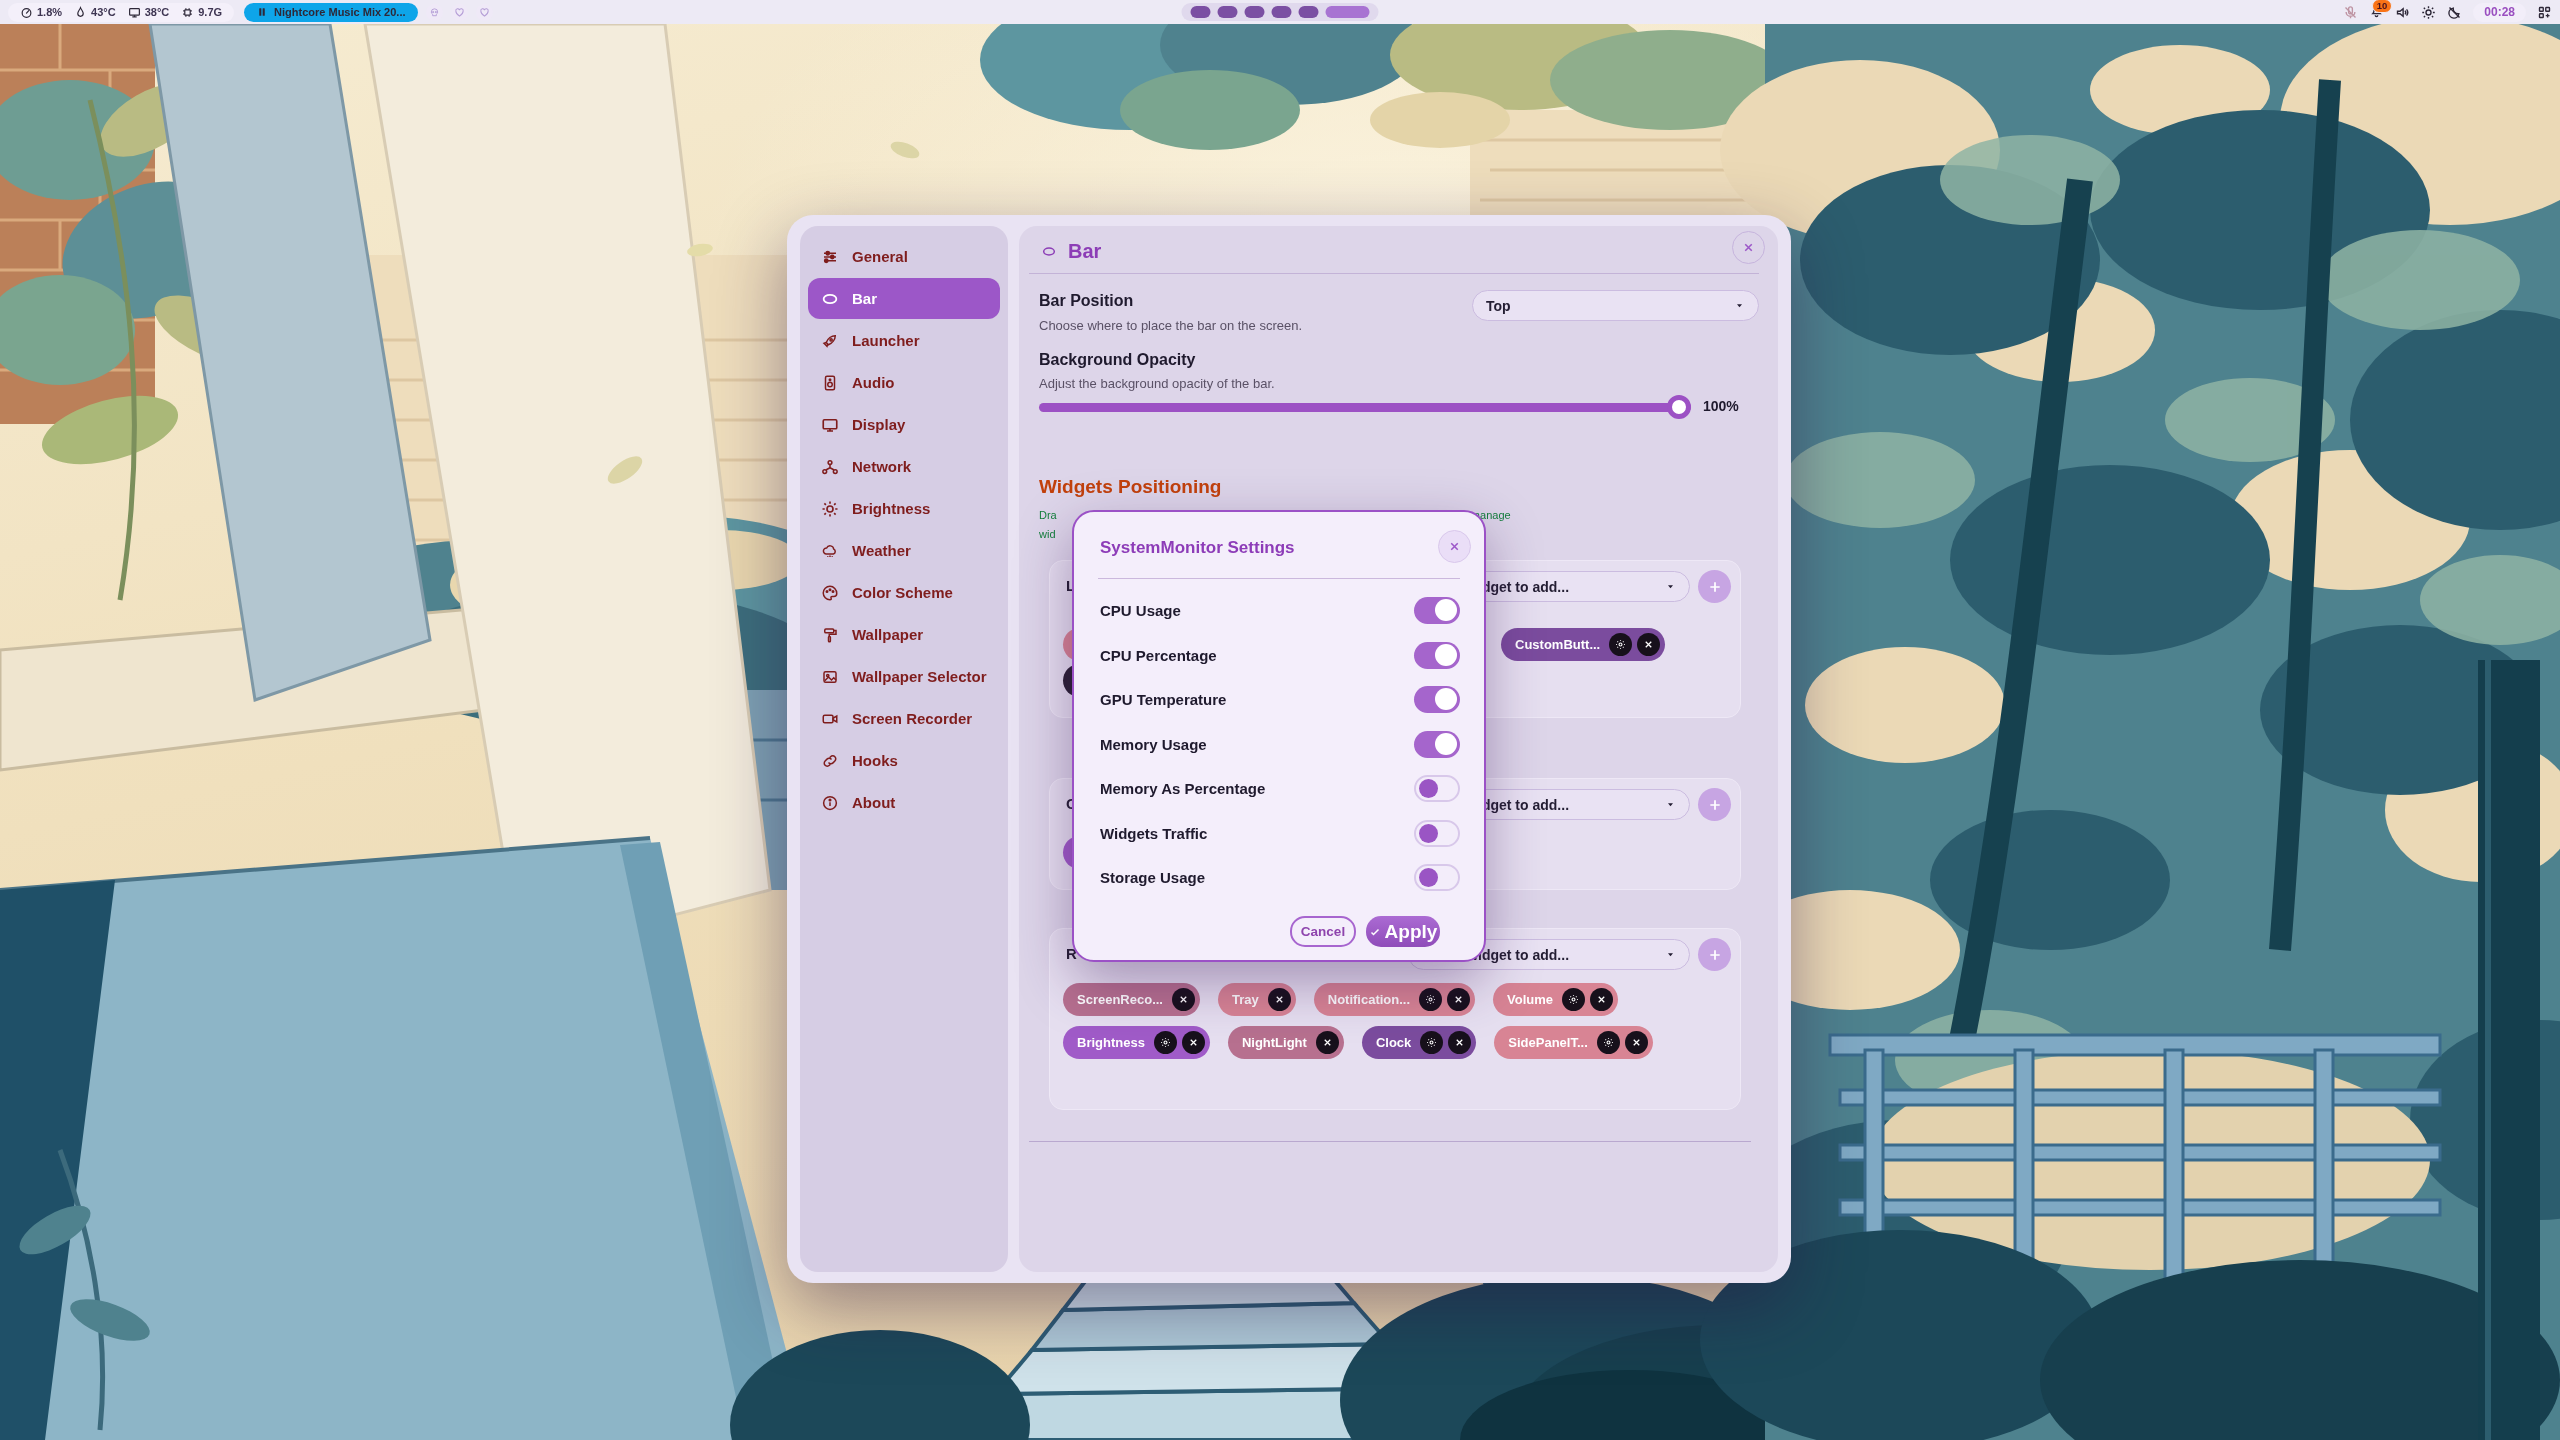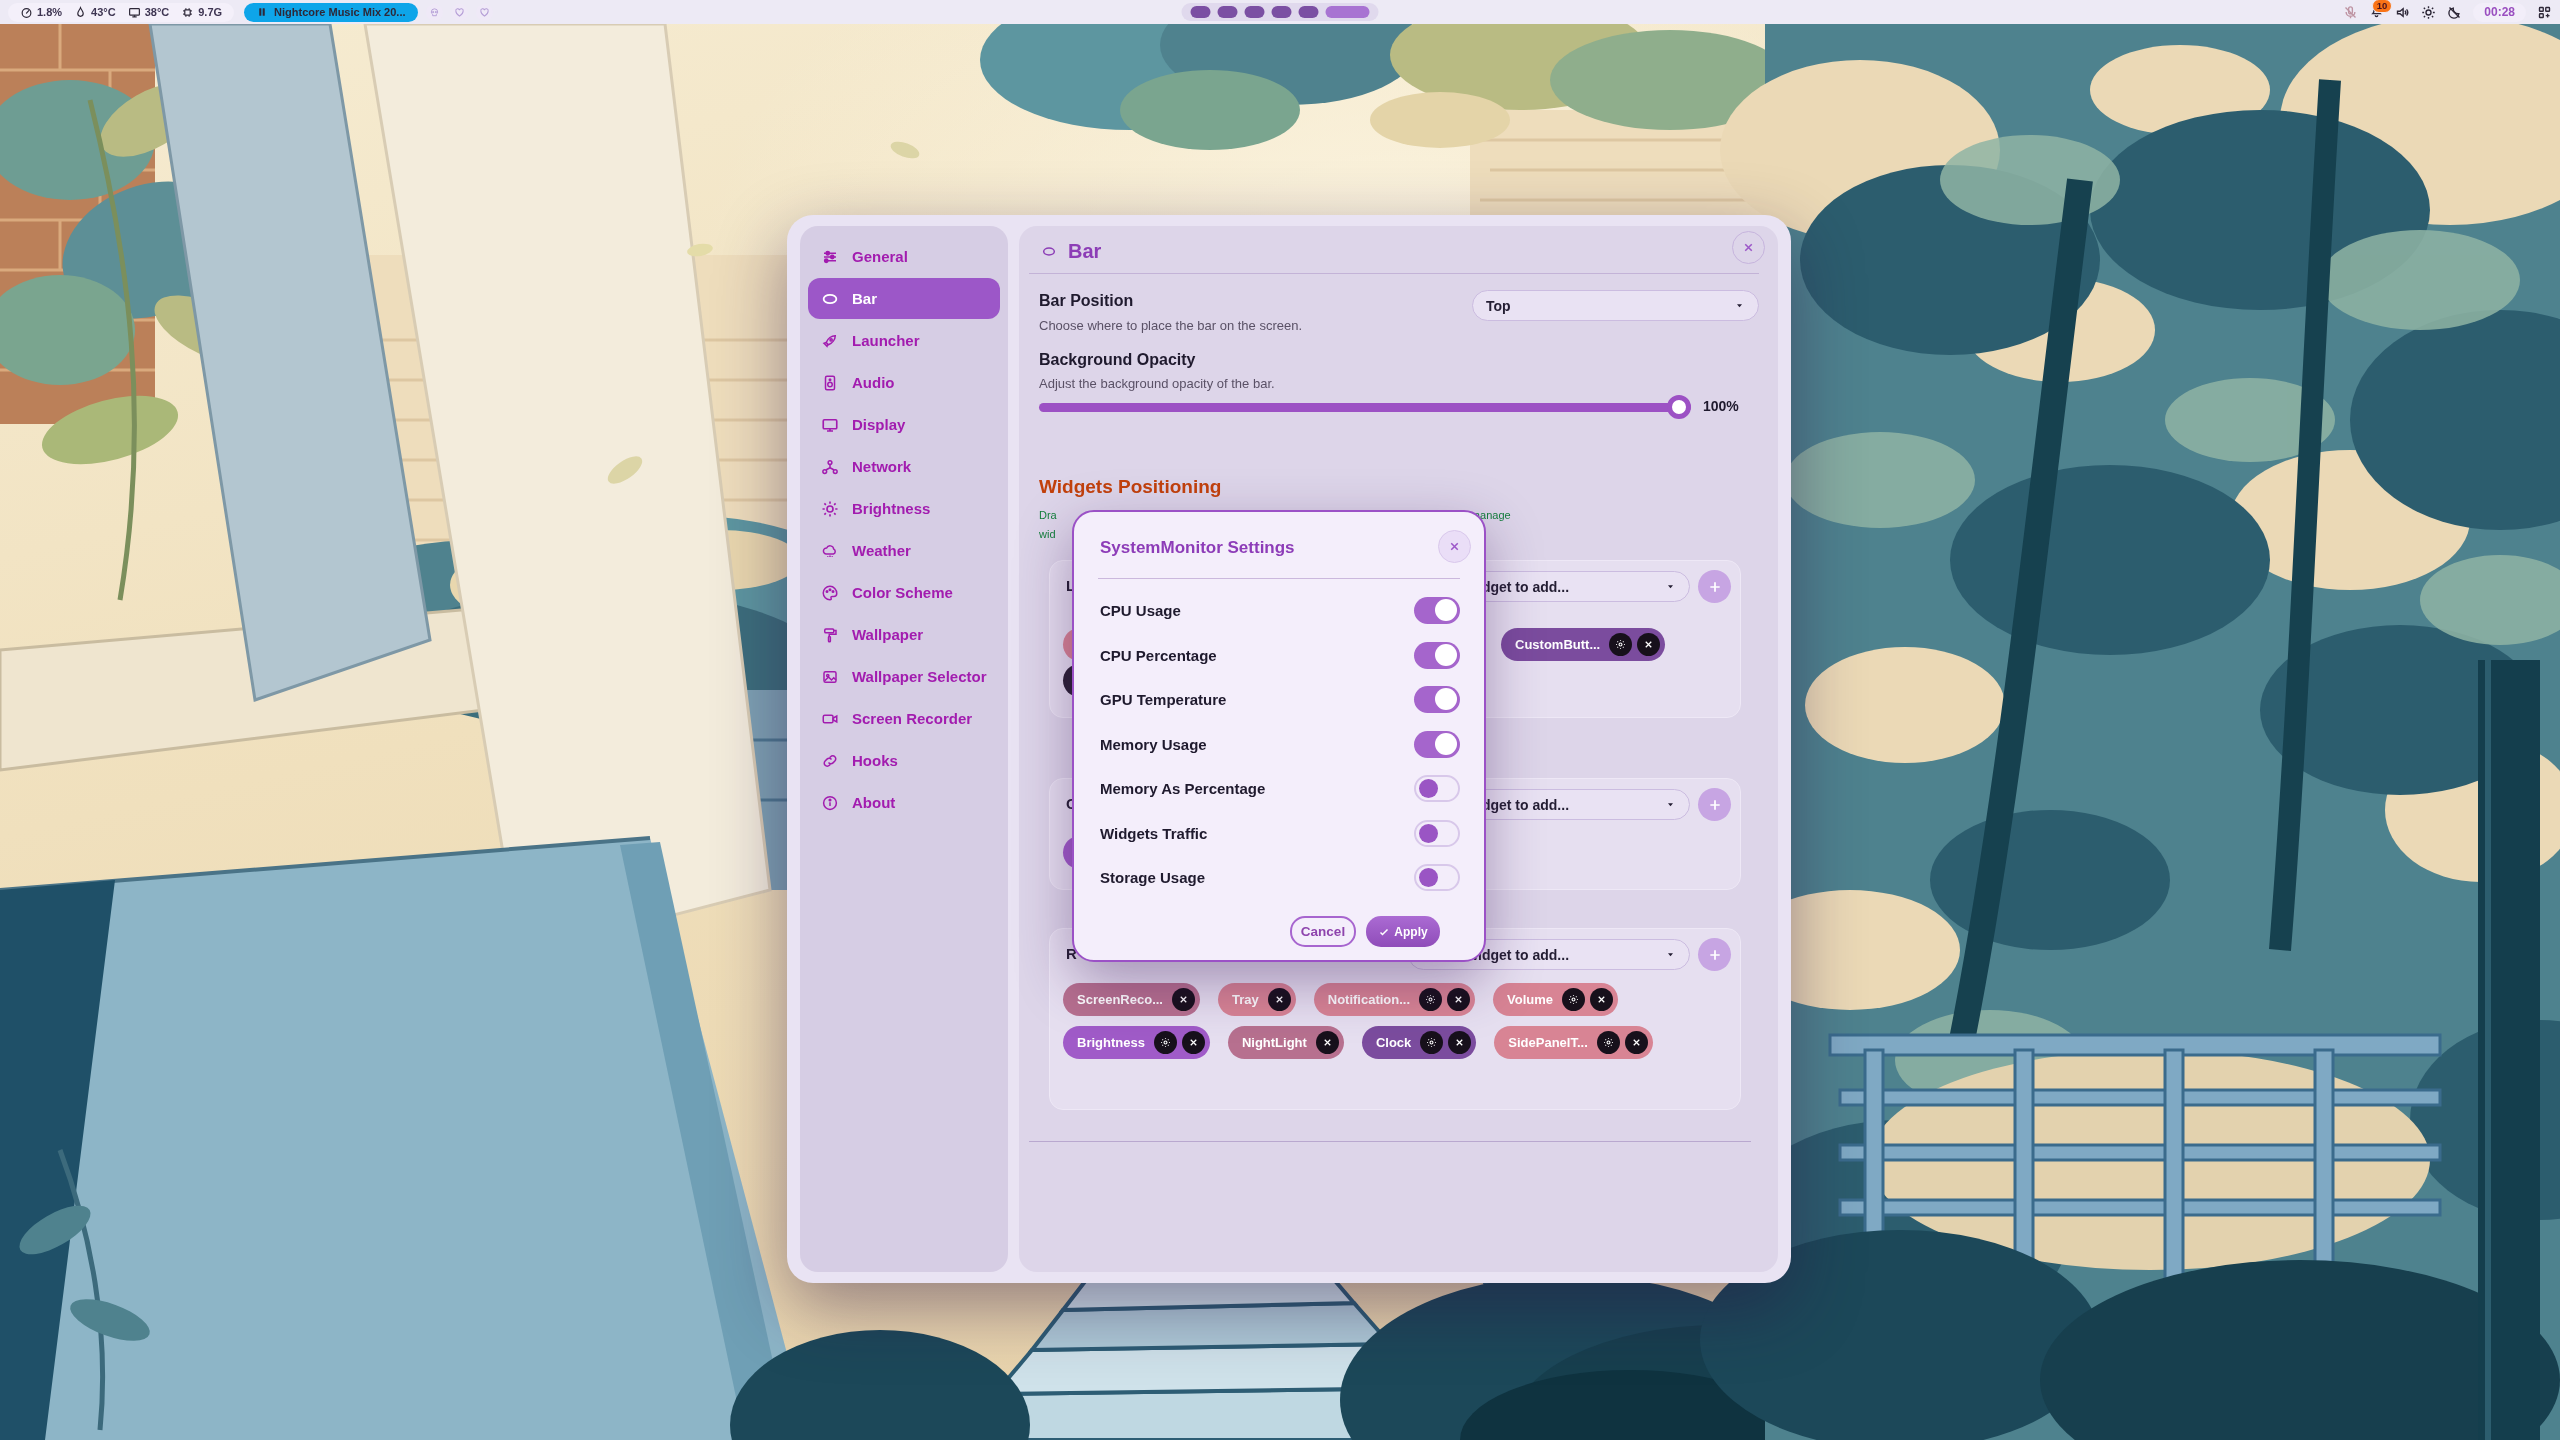--- a/index.html
+++ b/index.html
@@ -34,21 +34,21 @@
   .i15{width:15px;height:15px}.i16{width:16px;height:16px}.i18{width:18px;height:18px}
   .icn{display:inline-flex;flex:none}
   .icn svg{width:100%;height:100%;display:block}
 
   
   .window{position:absolute;left:787px;top:215px;width:1004px;height:1068px;background:#e9e3f3;
     border-radius:26px;box-shadow:0 24px 70px rgba(40,18,64,.45);z-index:10}
   .sidebar{position:absolute;left:13px;top:11px;width:208px;height:1046px;background:#d6cde4;
     border-radius:18px;padding-top:10px}
   .side-item{height:41px;margin:0 8px 1px;display:flex;align-items:center;gap:13px;
-    padding-left:13px;border-radius:12px;font-size:15px;font-weight:700;color:#a21caf;cursor:default}
+    padding-left:13px;border-radius:12px;font-size:15px;font-weight:700;color:#7f1d1d;cursor:default}
   .side-item.active{background:#9c57c8;color:#fff}
   .main{position:absolute;left:232px;top:11px;width:759px;height:1046px;background:#ddd5e9;
     border-radius:18px}
   .main-title-row{position:absolute;left:20px;top:14px;display:flex;align-items:center;gap:9px}
   .main-title{font-size:20px;font-weight:700;color:#8c3db6}
   .main-title-icon{color:#8c3db6;width:20px;height:15px}
   .circle-btn{width:33px;height:33px;border-radius:50%;border:1.5px solid #c6b4dd;color:#9c57c8;
     display:flex;align-items:center;justify-content:center;background:transparent}
   .main-close{position:absolute;left:713px;top:5px}
   .divider{position:absolute;height:1px;background:#c3b3d7}
@@ -105,21 +105,21 @@
   .mlabel{font-size:15px;font-weight:700;color:#1f1a2e}
   .toggle{width:46px;height:27px;border-radius:14px;position:relative;flex:none}
   .toggle.on{background:#a565cc}
   .toggle.on .knob{position:absolute;top:2.5px;right:3px;width:22px;height:22px;border-radius:50%;background:#fff}
   .toggle.off{background:#f3edfa;border:2px solid #d8c8ea}
   .toggle.off .knob{position:absolute;top:2px;left:3px;width:19px;height:19px;border-radius:50%;background:#9a55c4}
   .btn-cancel{position:absolute;left:216px;top:404px;width:66px;height:31px;border:2px solid #a765cf;
     border-radius:15px;color:#8e44ad;font-weight:700;font-size:13.5px;display:flex;
     align-items:center;justify-content:center;background:transparent}
   .btn-apply{position:absolute;left:292px;top:404px;width:74px;height:31px;border-radius:15px;
-    background:linear-gradient(180deg,#ab6bd3,#8f4cb9);color:#fff;font-weight:700;font-size:12px;
+    background:linear-gradient(180deg,#ab6bd3,#8f4cb9);color:#fff;font-weight:700;font-size:19px;
     display:flex;gap:4px;align-items:center;justify-content:center}
 </style>
 </head>
 <body>
 
 <svg class="wp" viewBox="0 0 2560 1440" preserveAspectRatio="none">
   <defs>
     <linearGradient id="sky" x1="0" y1="0" x2="0.4" y2="1">
       <stop offset="0" stop-color="#f6ecd2"></stop>
         <stop offset="0.5" stop-color="#f0e0bd"></stop>

